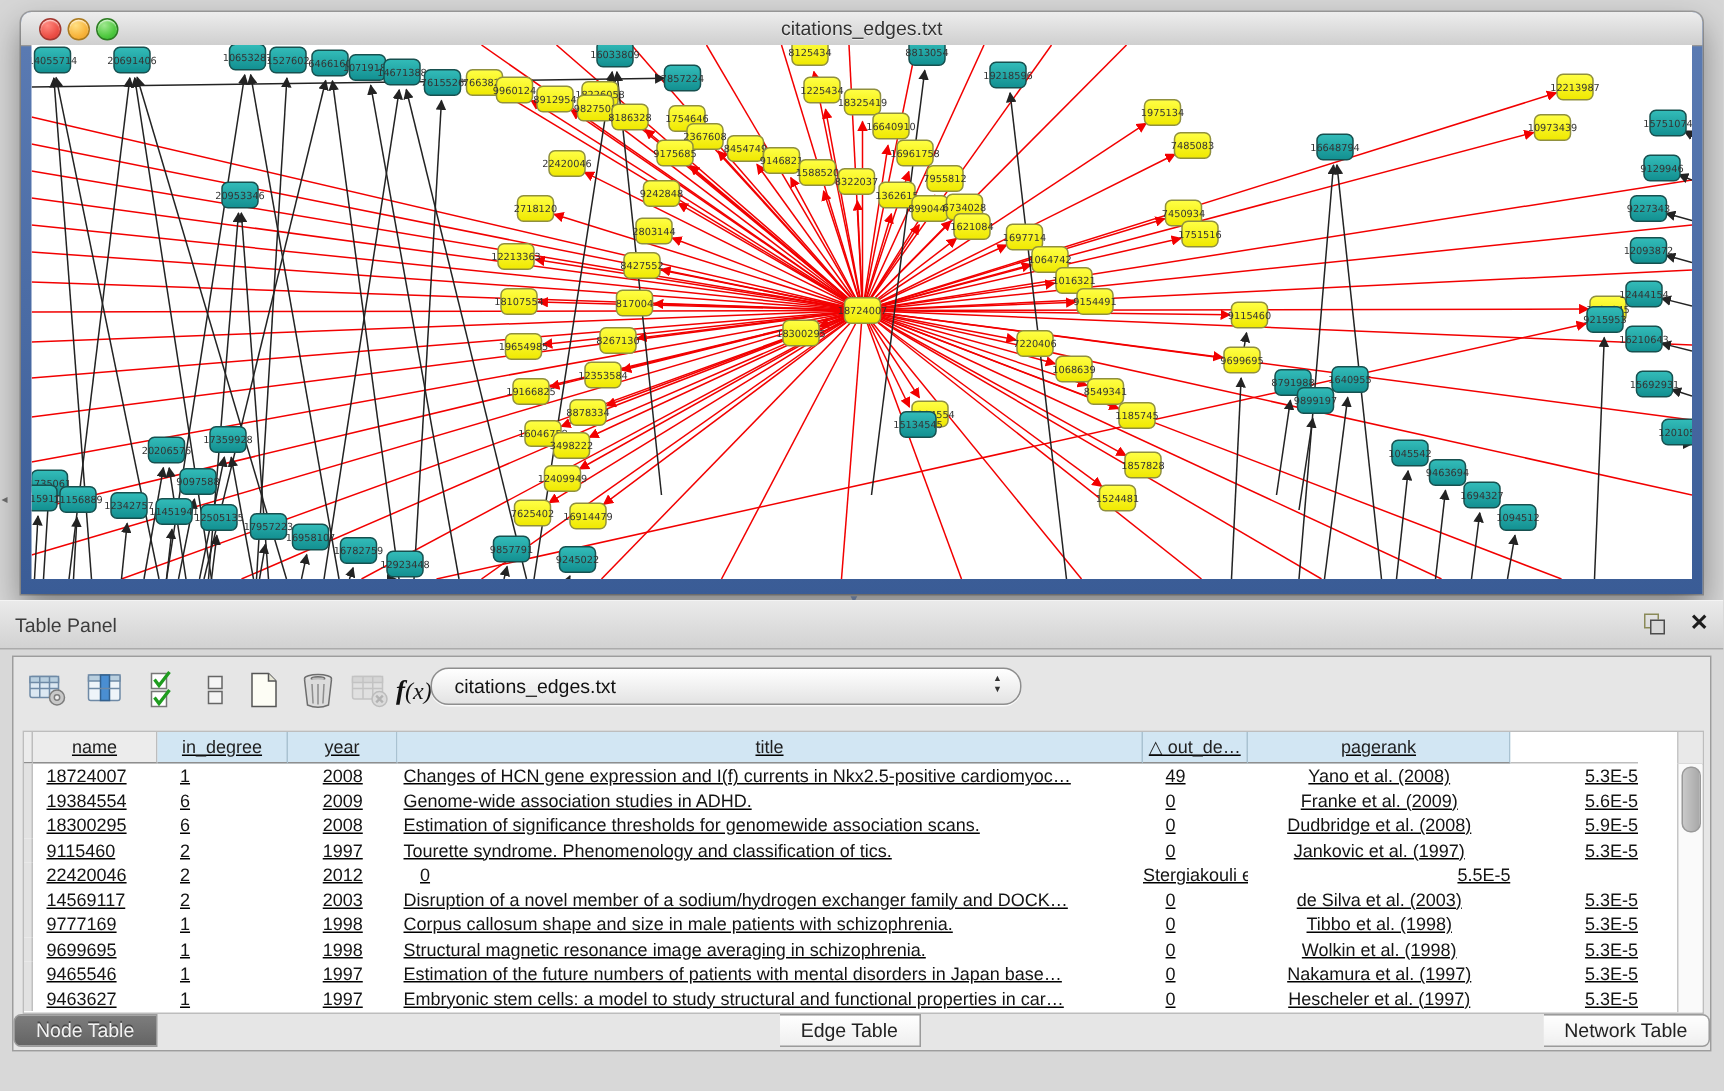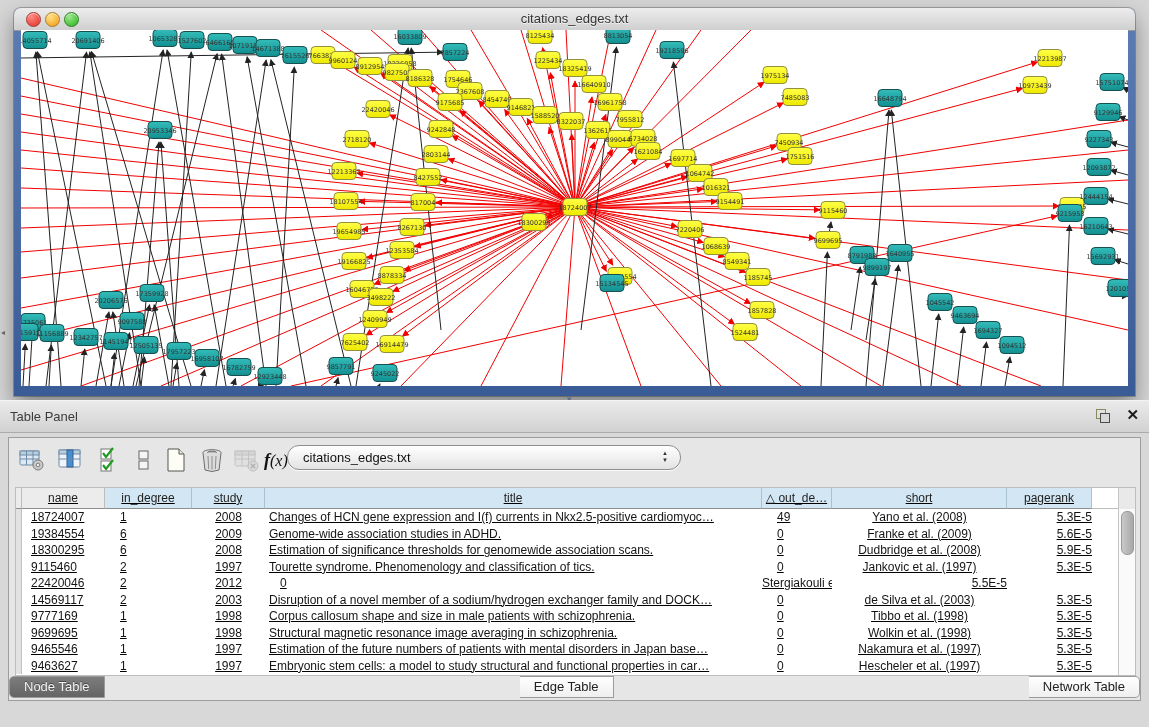--- a/index.html
+++ b/index.html
@@ -792,24 +792,23 @@
         <span class="val">citations_edges.txt</span>
         <span class="dd-arrows">▲<br>▼</span>
       </div>
     </div>
 
     <div class="grid">
       <div class="hrow" id="thead">
           <div class="hc h-gut"></div>
           <div class="hc h-name">name</div>
           <div class="hc h-in_degree">in_degree</div>
-          <div class="hc h-year">study</div>
+          <div class="hc h-year">year</div>
           <div class="hc h-title">title</div>
           <div class="hc h-out_degree">△ out_de…</div>
-          <div class="hc h-short">short</div>
           <div class="hc h-pagerank">pagerank</div>
           <div class="hc h-fill"></div>
         </div>
       <div id="tbody">
           <div class="tr">
             <div class="td gut"></div>
             <div class="td td-name">18724007</div>
             <div class="td td-in_degree">1</div>
             <div class="td td-year">2008</div>
             <div class="td td-title">Changes of HCN gene expression and I(f) currents in Nkx2.5-positive cardiomyoc…</div>

